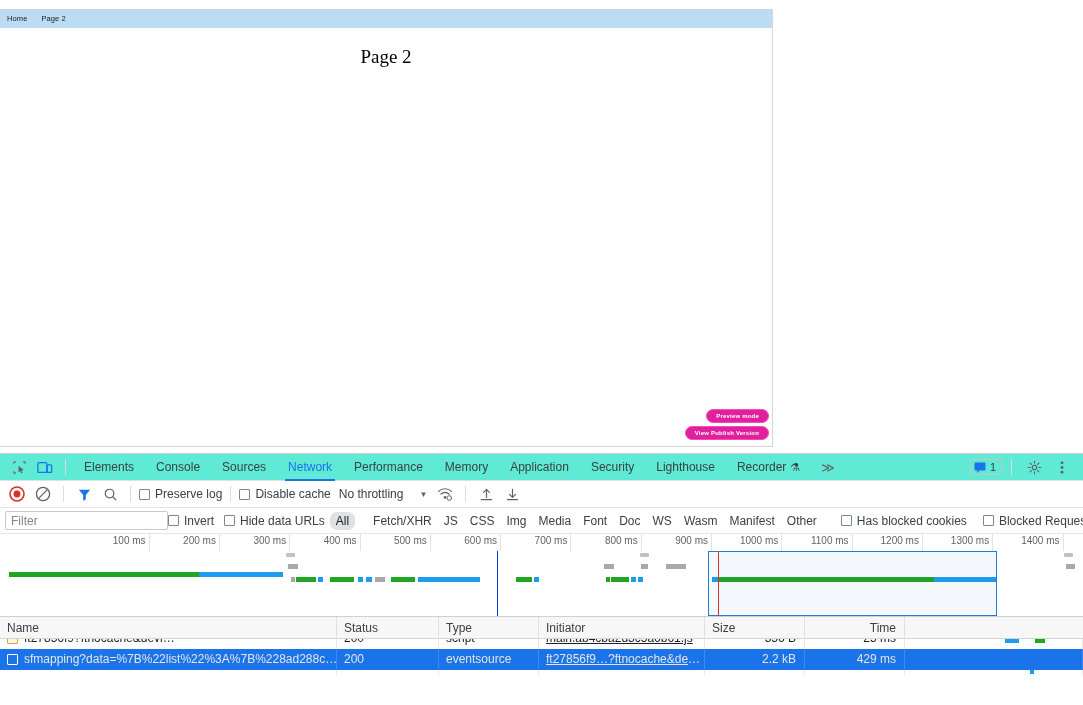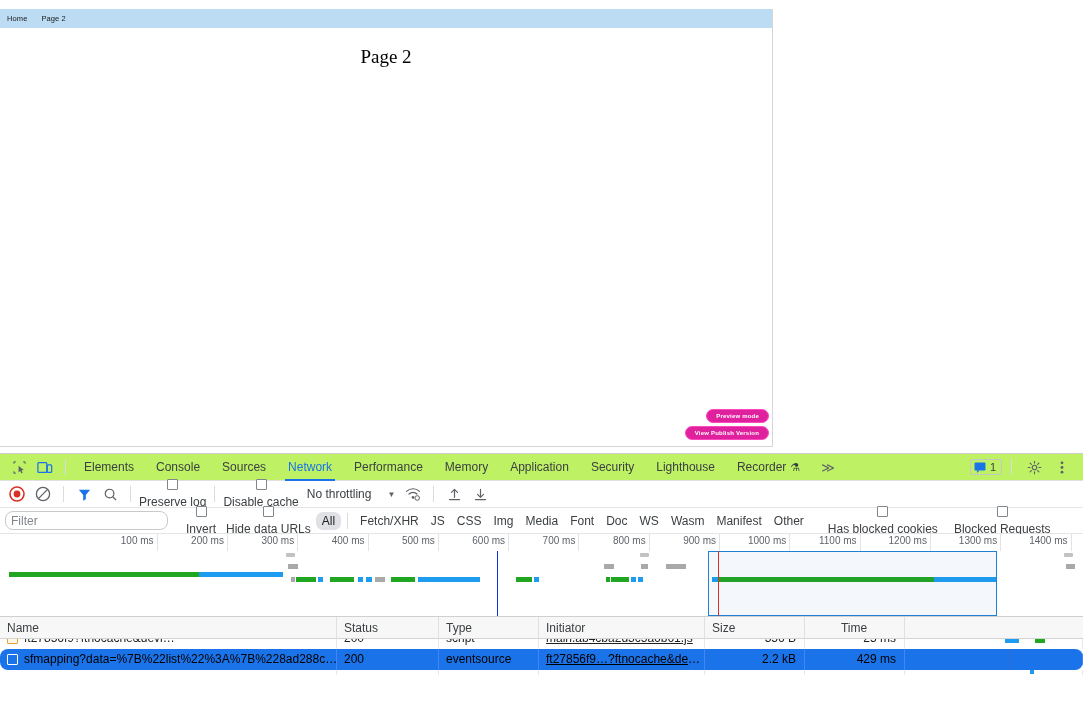--- a/index.html
+++ b/index.html
@@ -54,21 +54,21 @@
     position: absolute; left: 0; top: 453px;
     width: 1083px; height: 252px;
     background: #ffffff;
     border-top: 1px solid #cdcdcd;
     font-size: 12px; color: #202124;
   }
 
   .dt-tabbar {
     display: flex; align-items: center;
     height: 27px; border-bottom: 1px solid #e0e0e0;
-    padding: 0 6px; background: #bef264;
+    padding: 0 6px; background: #5eead4;
   }
   .tb-icon {
     width: 26px; height: 26px;
     display: flex; align-items: center; justify-content: center;
     cursor: pointer; color: #5f6368;
   }
   .tb-icon.active { color: #1a73e8; }
   .tb-sep { width: 1px; height: 16px; background: #dadce0; margin: 0 7px; }
   .dt-tab {
     padding: 0 11px; height: 26px; line-height: 27px;
@@ -94,40 +94,40 @@
     height: 27px; border-bottom: 1px solid #e5e5e5;
     padding: 0 5px; gap: 2px; background: #fff;
   }
   .t-btn {
     width: 24px; height: 24px; display: flex;
     align-items: center; justify-content: center; cursor: pointer; color: #5f6368;
   }
   .vsep { width: 1px; height: 16px; background: #dadce0; margin: 0 6px; }
   .cb-label {
     display: flex; align-items: center; gap: 5px;
-    font-size: 12px; color: #3c4043; cursor: pointer; white-space: nowrap; flex-direction: column;
+    font-size: 12px; color: #3c4043; cursor: pointer; white-space: nowrap;
   }
   .cbox {
     width: 11px; height: 11px; border: 1px solid #80868b;
     border-radius: 1px; background: #fff; flex: none;
   }
   .throttle {
     display: flex; align-items: center; gap: 4px;
     font-size: 12px; color: #3c4043; cursor: pointer; margin-left: 6px;
   }
   .caret { font-size: 8px; color: #5f6368; margin-left: 12px; }
 
   .dt-filterbar {
     display: flex; align-items: center;
     height: 26px; border-bottom: 1px solid #e5e5e5;
     padding: 0 5px; gap: 0; background: #fff;
   }
   .filter-input {
     width: 163px; height: 19px;
-    border: 1px solid #c9c9c9; border-radius: 8px;
+    border: 1px solid #c9c9c9; border-radius: 2px;
     font-size: 12px; padding: 0 5px; color: #202124;
     font-family: "Liberation Sans", sans-serif; outline: none;
   }
   .filter-input::placeholder { color: #80868b; }
   .ftype {
     padding: 2px 6px; font-size: 12px; color: #3c4043;
     cursor: pointer; border-radius: 7px; white-space: nowrap;
   }
   .ftype.active { background: #dfe1e5; color: #202124; }
 
@@ -135,21 +135,21 @@
     display: flex; align-items: center; height: 21px;
     padding: 0 6px; border-bottom: 1px solid #e5e5e5; background: #fff;
   }
 
   
   .overview {
     position: relative; height: 83px;
     border-bottom: 1px solid #d0d0d0;
     background: #fff; overflow: hidden;
   }
-  .ov-ruler { position: absolute; left: 16px; top: 0; right: 0; height: 17px; }
+  .ov-ruler { position: absolute; left: 8px; top: 0; right: 0; height: 17px; }
   .ov-tick {
     position: absolute; top: 0; height: 83px;
     border-left: 1px solid #e3e3e3;
   }
   .ov-tick span {
     position: absolute; right: 4px; top: 1px;
     font-size: 10px; color: #5f6368; white-space: nowrap;
   }
   .ov-band {
     position: absolute; left: 0; top: 17px; right: 0; bottom: 0;
@@ -183,21 +183,21 @@
     cursor: pointer;
   }
   .rt-row {
     display: flex; height: 21px; align-items: center;
     font-size: 12px; white-space: nowrap; overflow: hidden;
   }
   .rt-row > div {
     height: 21px; line-height: 21px; padding-left: 7px;
     overflow: hidden; white-space: nowrap; text-overflow: ellipsis;
   }
-  .rt-row.sel { background: #1a73e8; color: #000000; border-radius: 8px; }
+  .rt-row.sel { background: #1a73e8; color: #e5e5e5; }
   .rt-row.sel > div { border-right: 1px solid #4285f4; }
   .rt-row.clip > div { border-right: 1px solid #e8e8e8; color: #202124; }
   .c-name { width: 337px; display: flex !important; align-items: center; gap: 6px; }
   .c-status { width: 102px; }
   .c-type { width: 100px; }
   .c-init { width: 166px; }
   .c-size { width: 100px; text-align: right; padding-right: 8px; }
   .c-time { width: 100px; text-align: right; padding-right: 8px; }
   .c-wf { flex: 1; position: relative; }
   .doc-ico {
@@ -460,21 +460,21 @@
         <div class="ov-handle" style="left: 1064px;"></div>
       </div>
 
     <div class="reqtable">
       <div class="rt-head">
         <div class="c-name">Name</div>
         <div class="c-status">Status</div>
         <div class="c-type">Type</div>
         <div class="c-init">Initiator</div>
         <div class="c-size" style="text-align:left;padding-left:7px">Size</div>
-        <div class="c-time" style="text-align:center;padding-left:7px">Time</div>
+        <div class="c-time" style="text-align:right;padding-left:7px">Time</div>
       </div>
 
       <div style="position:relative;height:10px;overflow:hidden">
         <div class="rt-row clip" style="position:absolute;top:-11px;left:0;right:0;color:#b8b8b8">
           <div class="c-name" style="border-right:1px solid #e8e8e8">
             <span class="doc-ico tan"></span>
             <span>ft27856f9?ftnocache&amp;devi…</span>
           </div>
           <div class="c-status" style="border-right:1px solid #e8e8e8">200</div>
           <div class="c-type" style="border-right:1px solid #e8e8e8">script</div>

